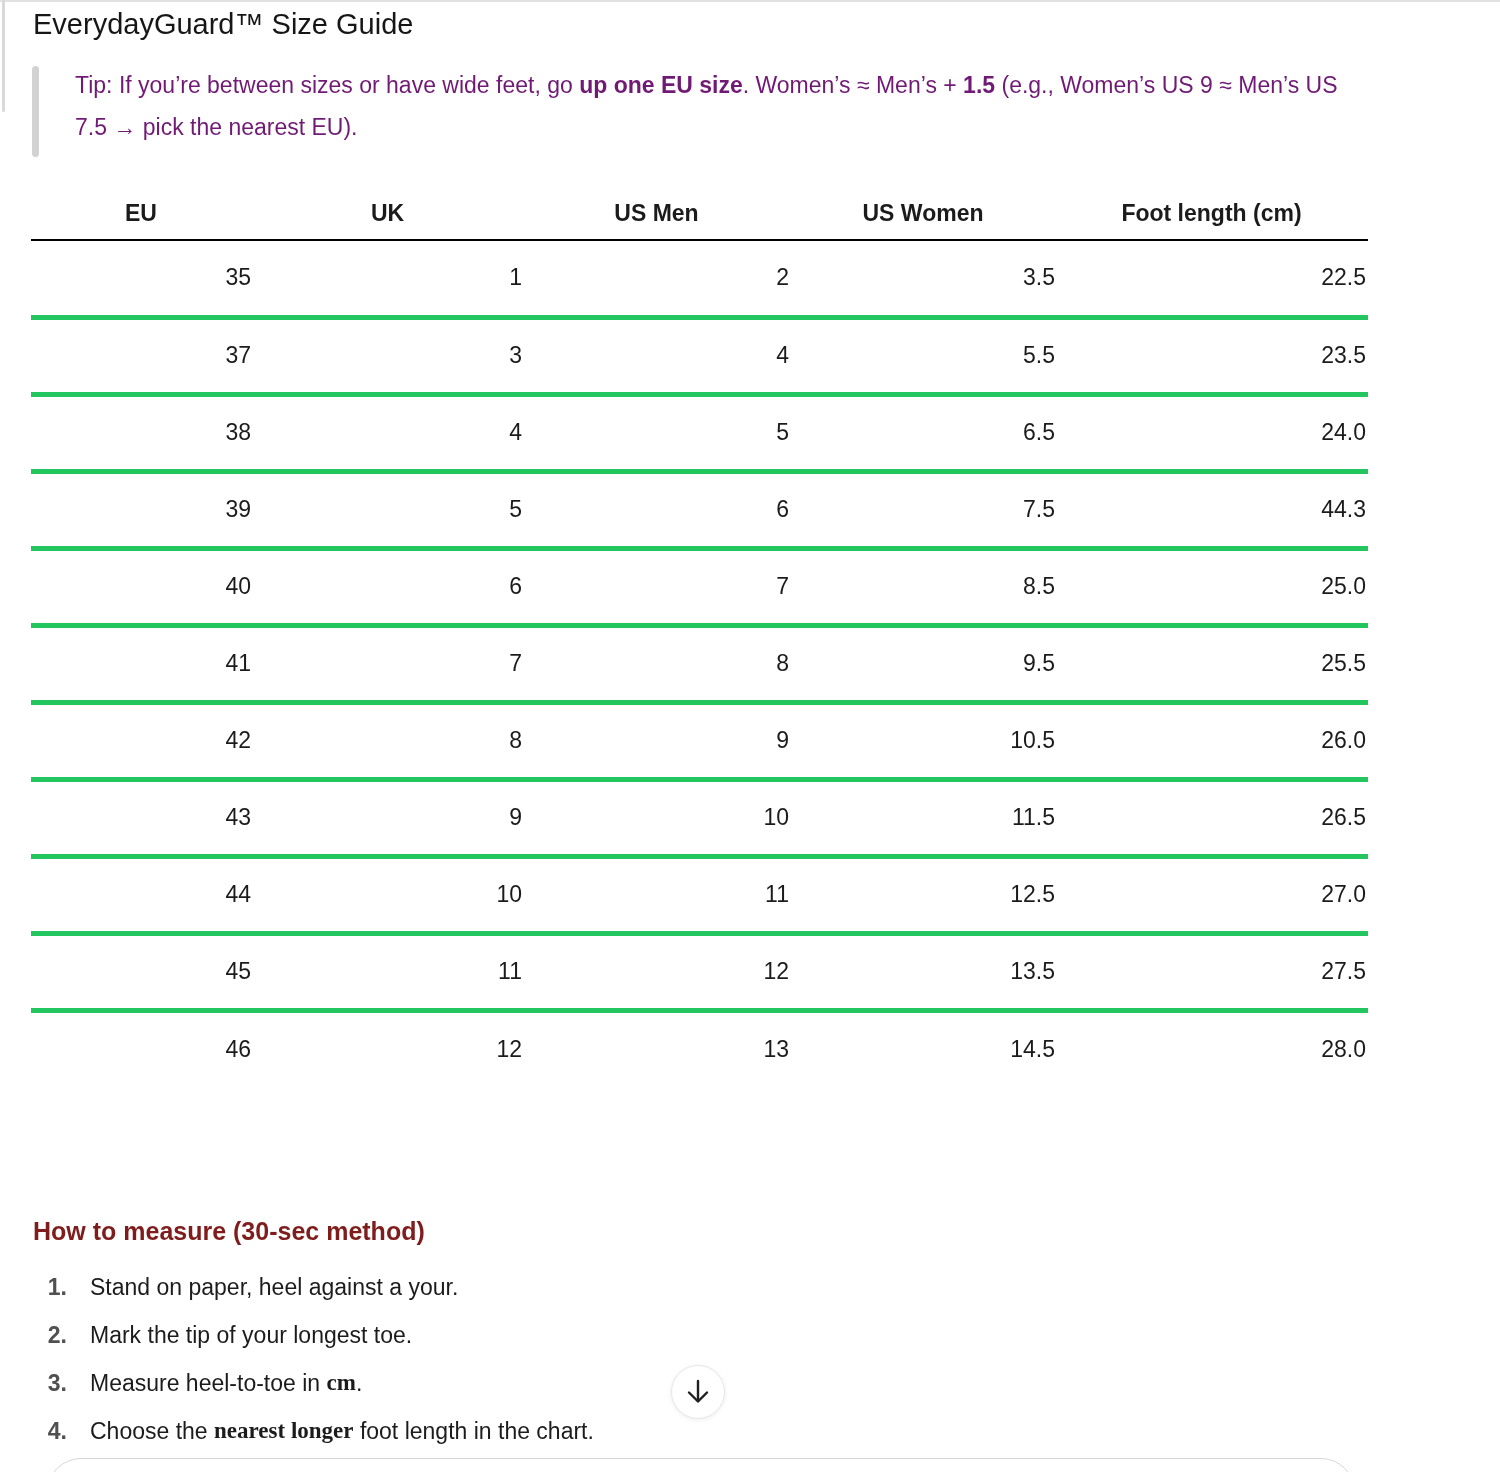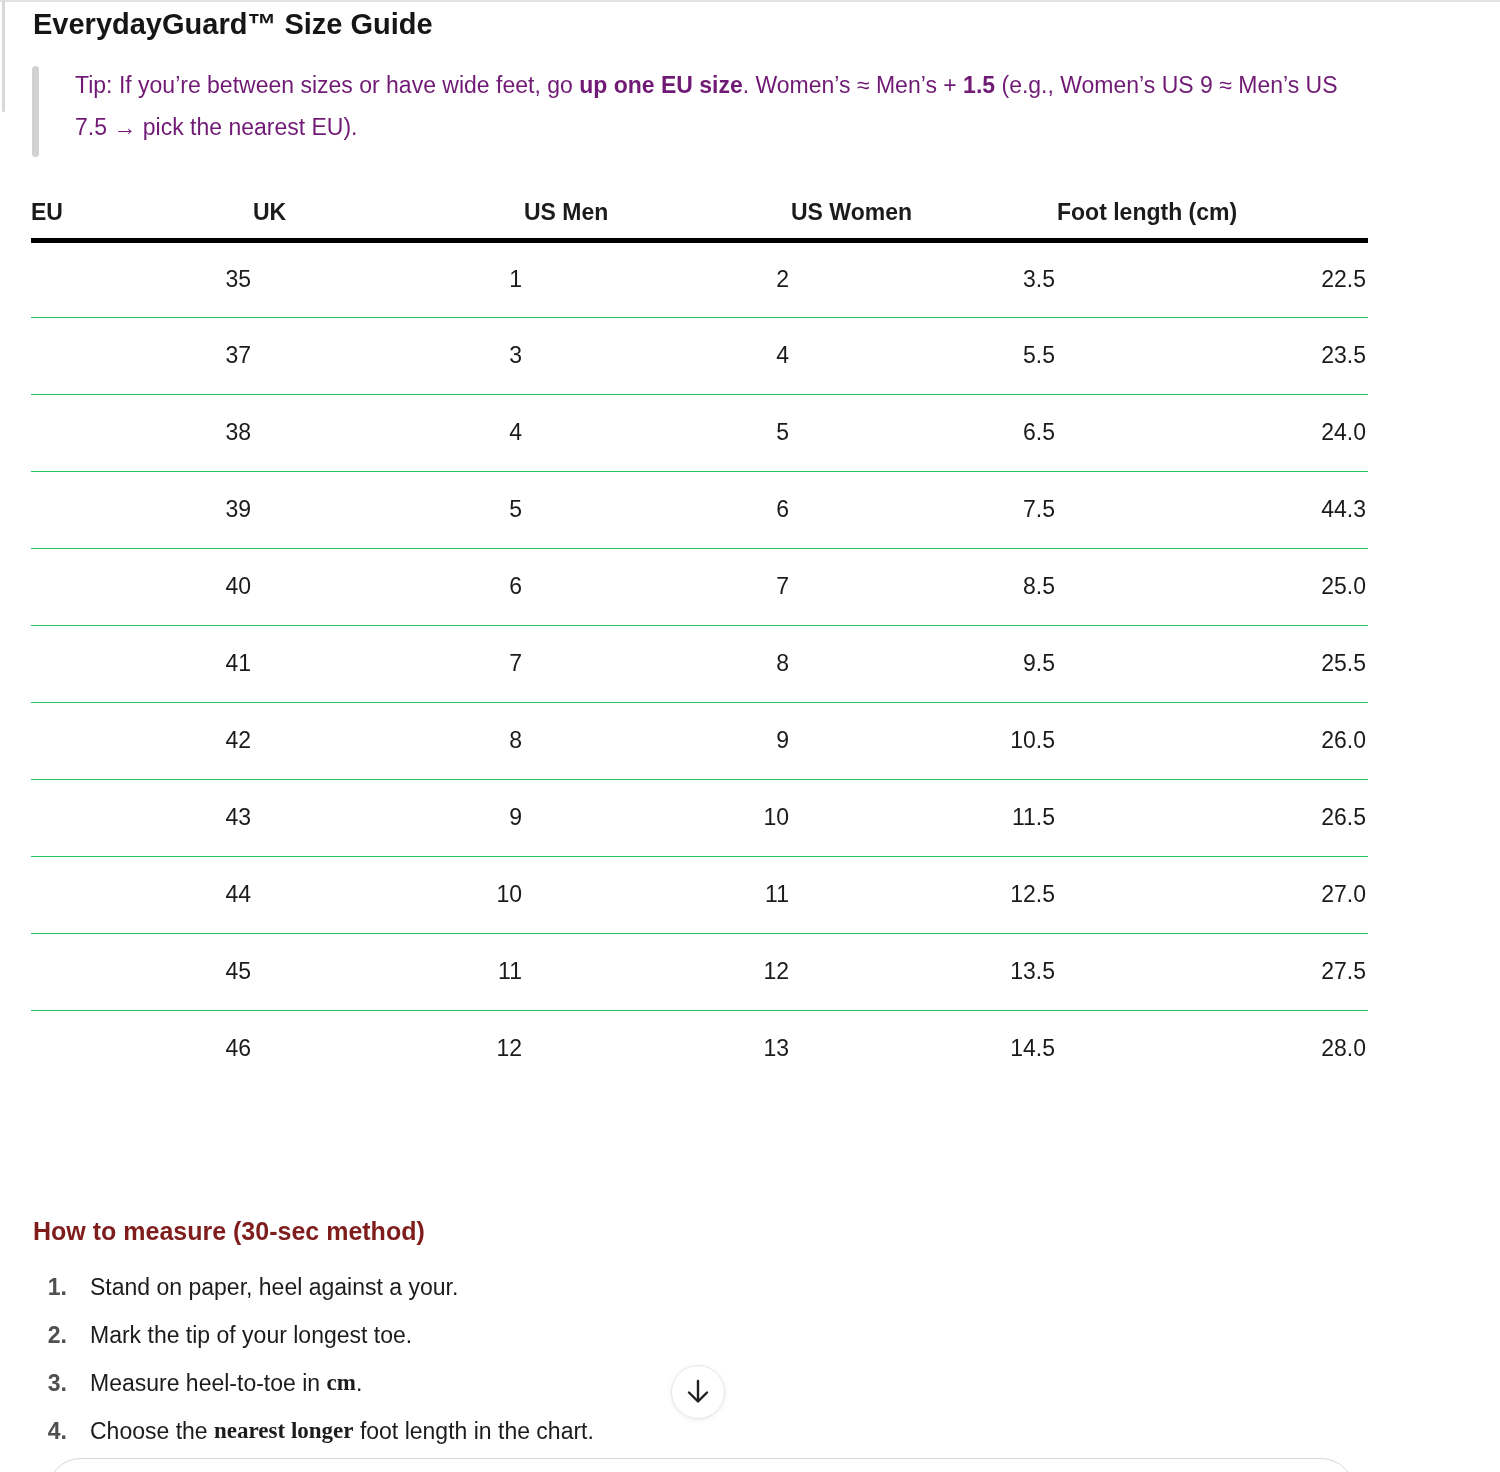--- a/index.html
+++ b/index.html
@@ -14,46 +14,46 @@
   .top-border {
     position: absolute; left: 0; top: 0; width: 1500px; height: 2px;
     background: #e2e2e2;
   }
   .left-tick {
     position: absolute; left: 2px; top: 0; width: 3px; height: 112px;
     background: #d9d9d9; border-radius: 0 0 2px 2px;
   }
   .page-title {
     position: absolute; left: 33px; top: 6px;
-    font-size: 29px; font-weight: bold; line-height: 36px; color: #161616;
+    font-size: 29px; font-weight: normal; line-height: 36px; color: #161616;
   }
   .tip-callout {
     position: absolute; left: 32px; top: 64px; width: 1330px;
   }
   .tip-bar {
     position: absolute; left: 0; top: 2px; width: 7px; height: 91px;
     background: #d2d2d2; border-radius: 4px;
   }
   .tip-text {
     margin-left: 43px; padding-top: 0;
     width: 1290px; font-size: 23px; line-height: 42px; color: #701a75;
   }
   .tip-text .b { font-weight: bold; }
   .size-table {
     position: absolute; left: 31px; top: 188px; width: 1337px;
     border-collapse: collapse; table-layout: fixed;
     font-size: 23px; color: #1b1b1b;
   }
   .size-table th {
-    height: 52px; vertical-align: middle; text-align: left;
-    font-weight: bold; border-bottom: 5px solid #000000; padding: 0 2px 0 0;
+    height: 52px; vertical-align: middle; text-align: center;
+    font-weight: bold; border-bottom: 2px solid #000000; padding: 0 2px 0 0;
   }
   .size-table td {
     height: 77px; vertical-align: middle; text-align: right;
-    border-bottom: 1px solid #22c55e; padding: 0 2px 0 0;
+    border-bottom: 5px solid #22c55e; padding: 0 2px 0 0;
   }
   .size-table tr:last-child td { border-bottom: none; }
   .size-table .c0 { width: 222px; }
   .size-table .c1 { width: 271px; }
   .size-table .c2 { width: 267px; }
   .size-table .c3 { width: 266px; }
   .size-table .c4 { width: 311px; }
   .measure-heading {
     position: absolute; left: 33px; top: 1214px;
     font-size: 25px; font-weight: bold; line-height: 34px; color: #7f1d1d;

